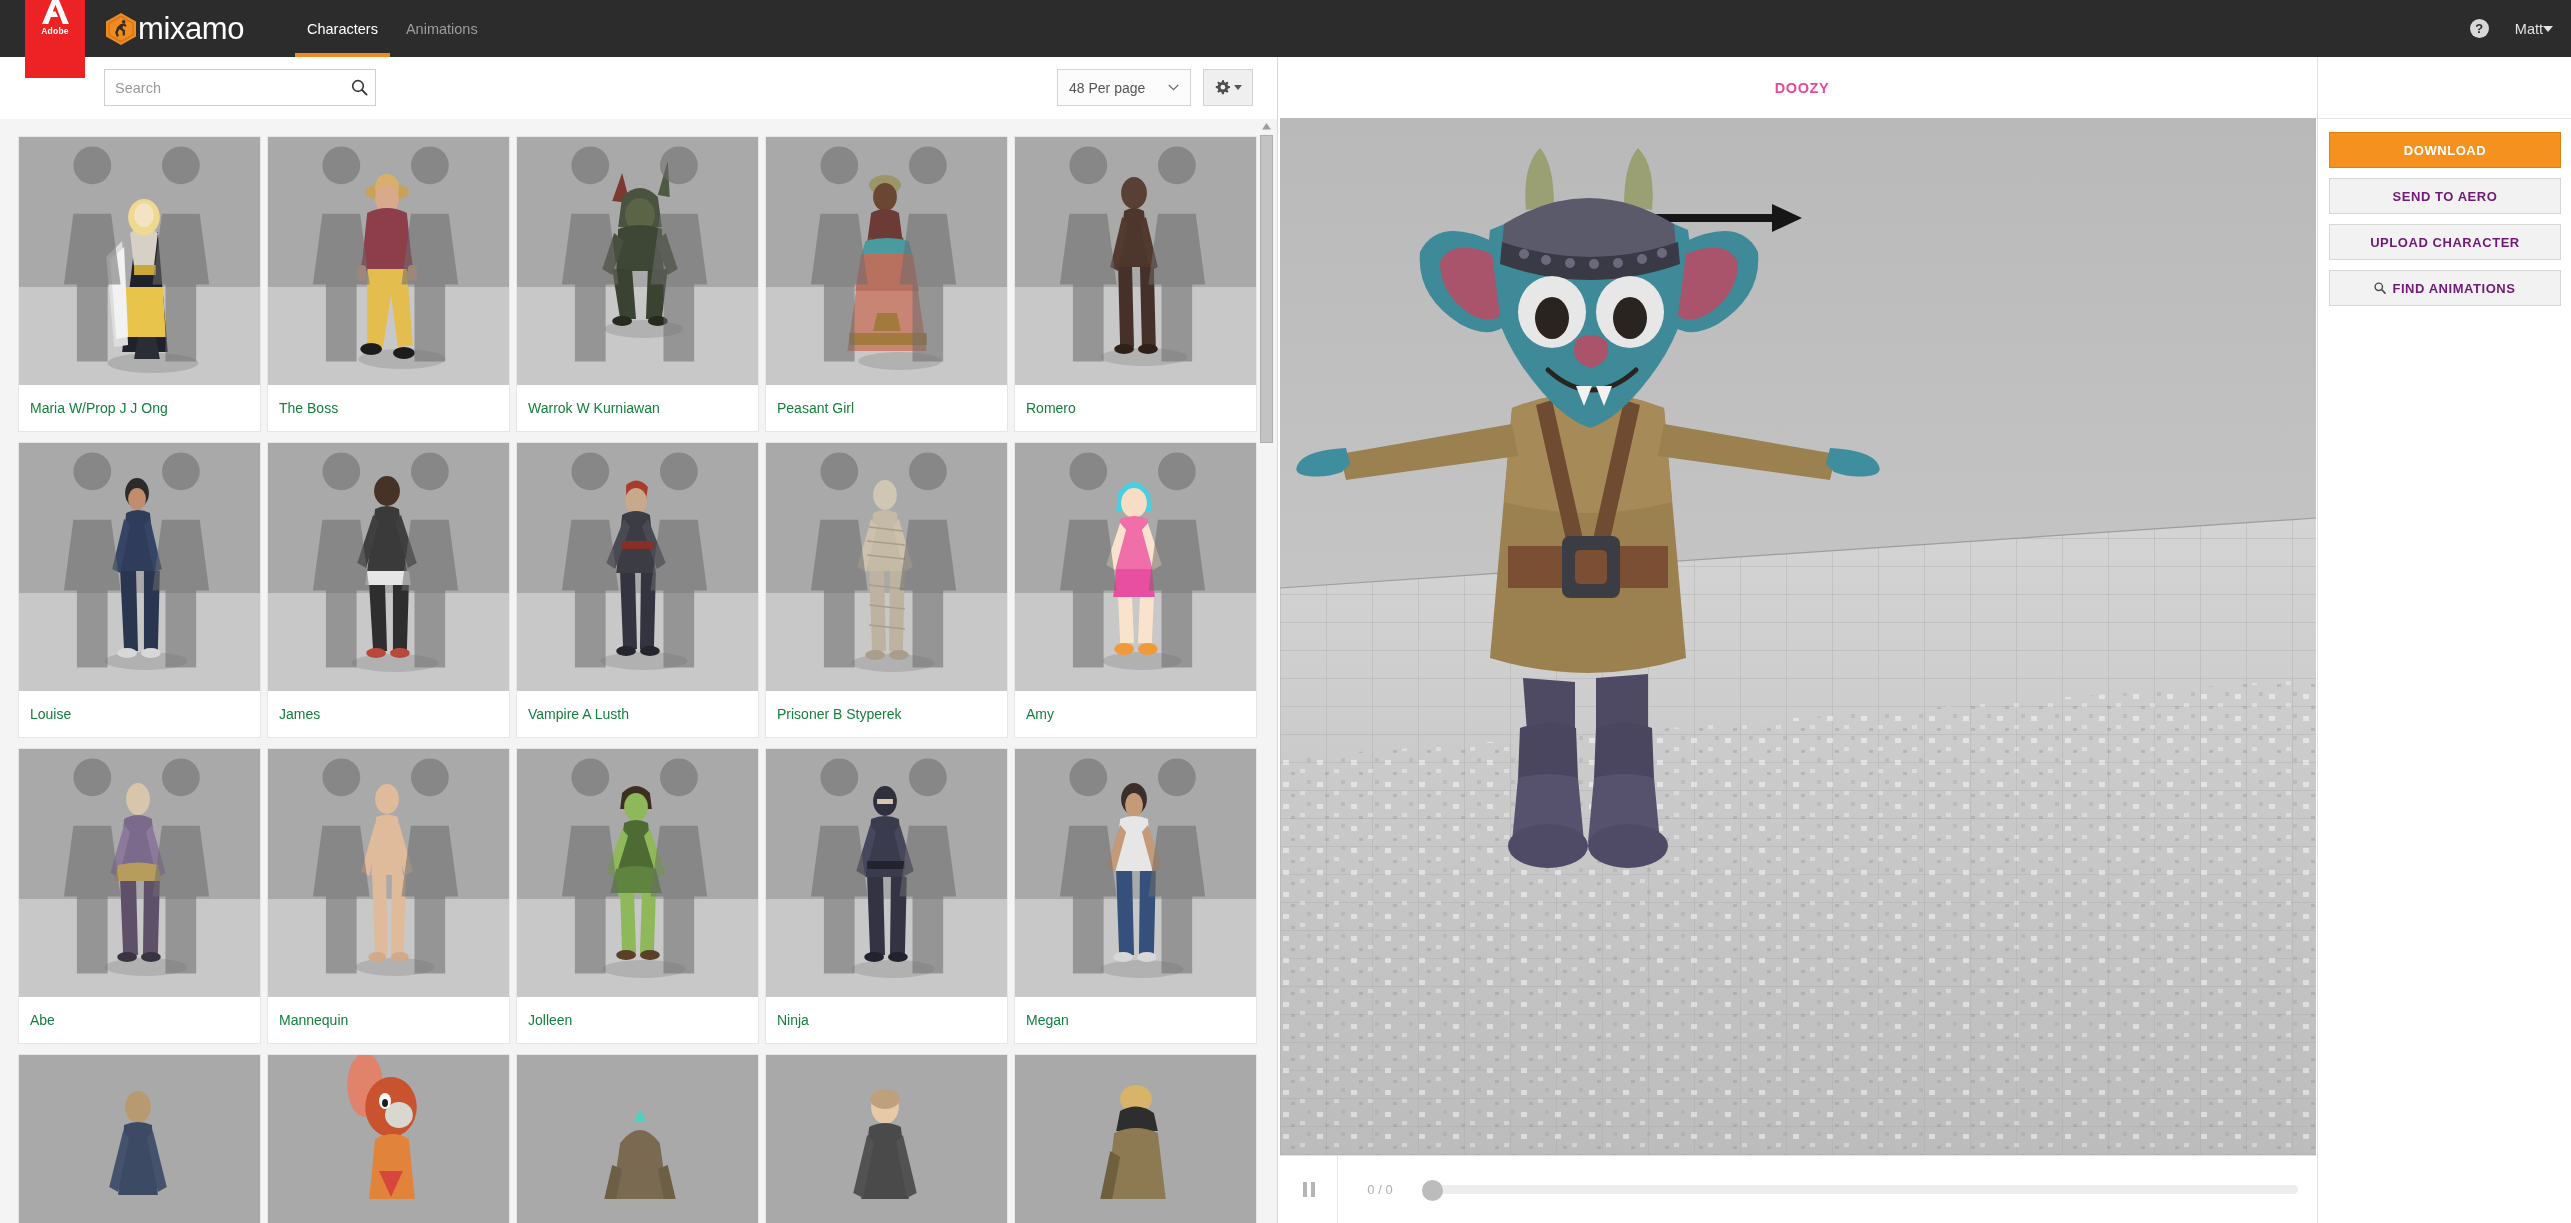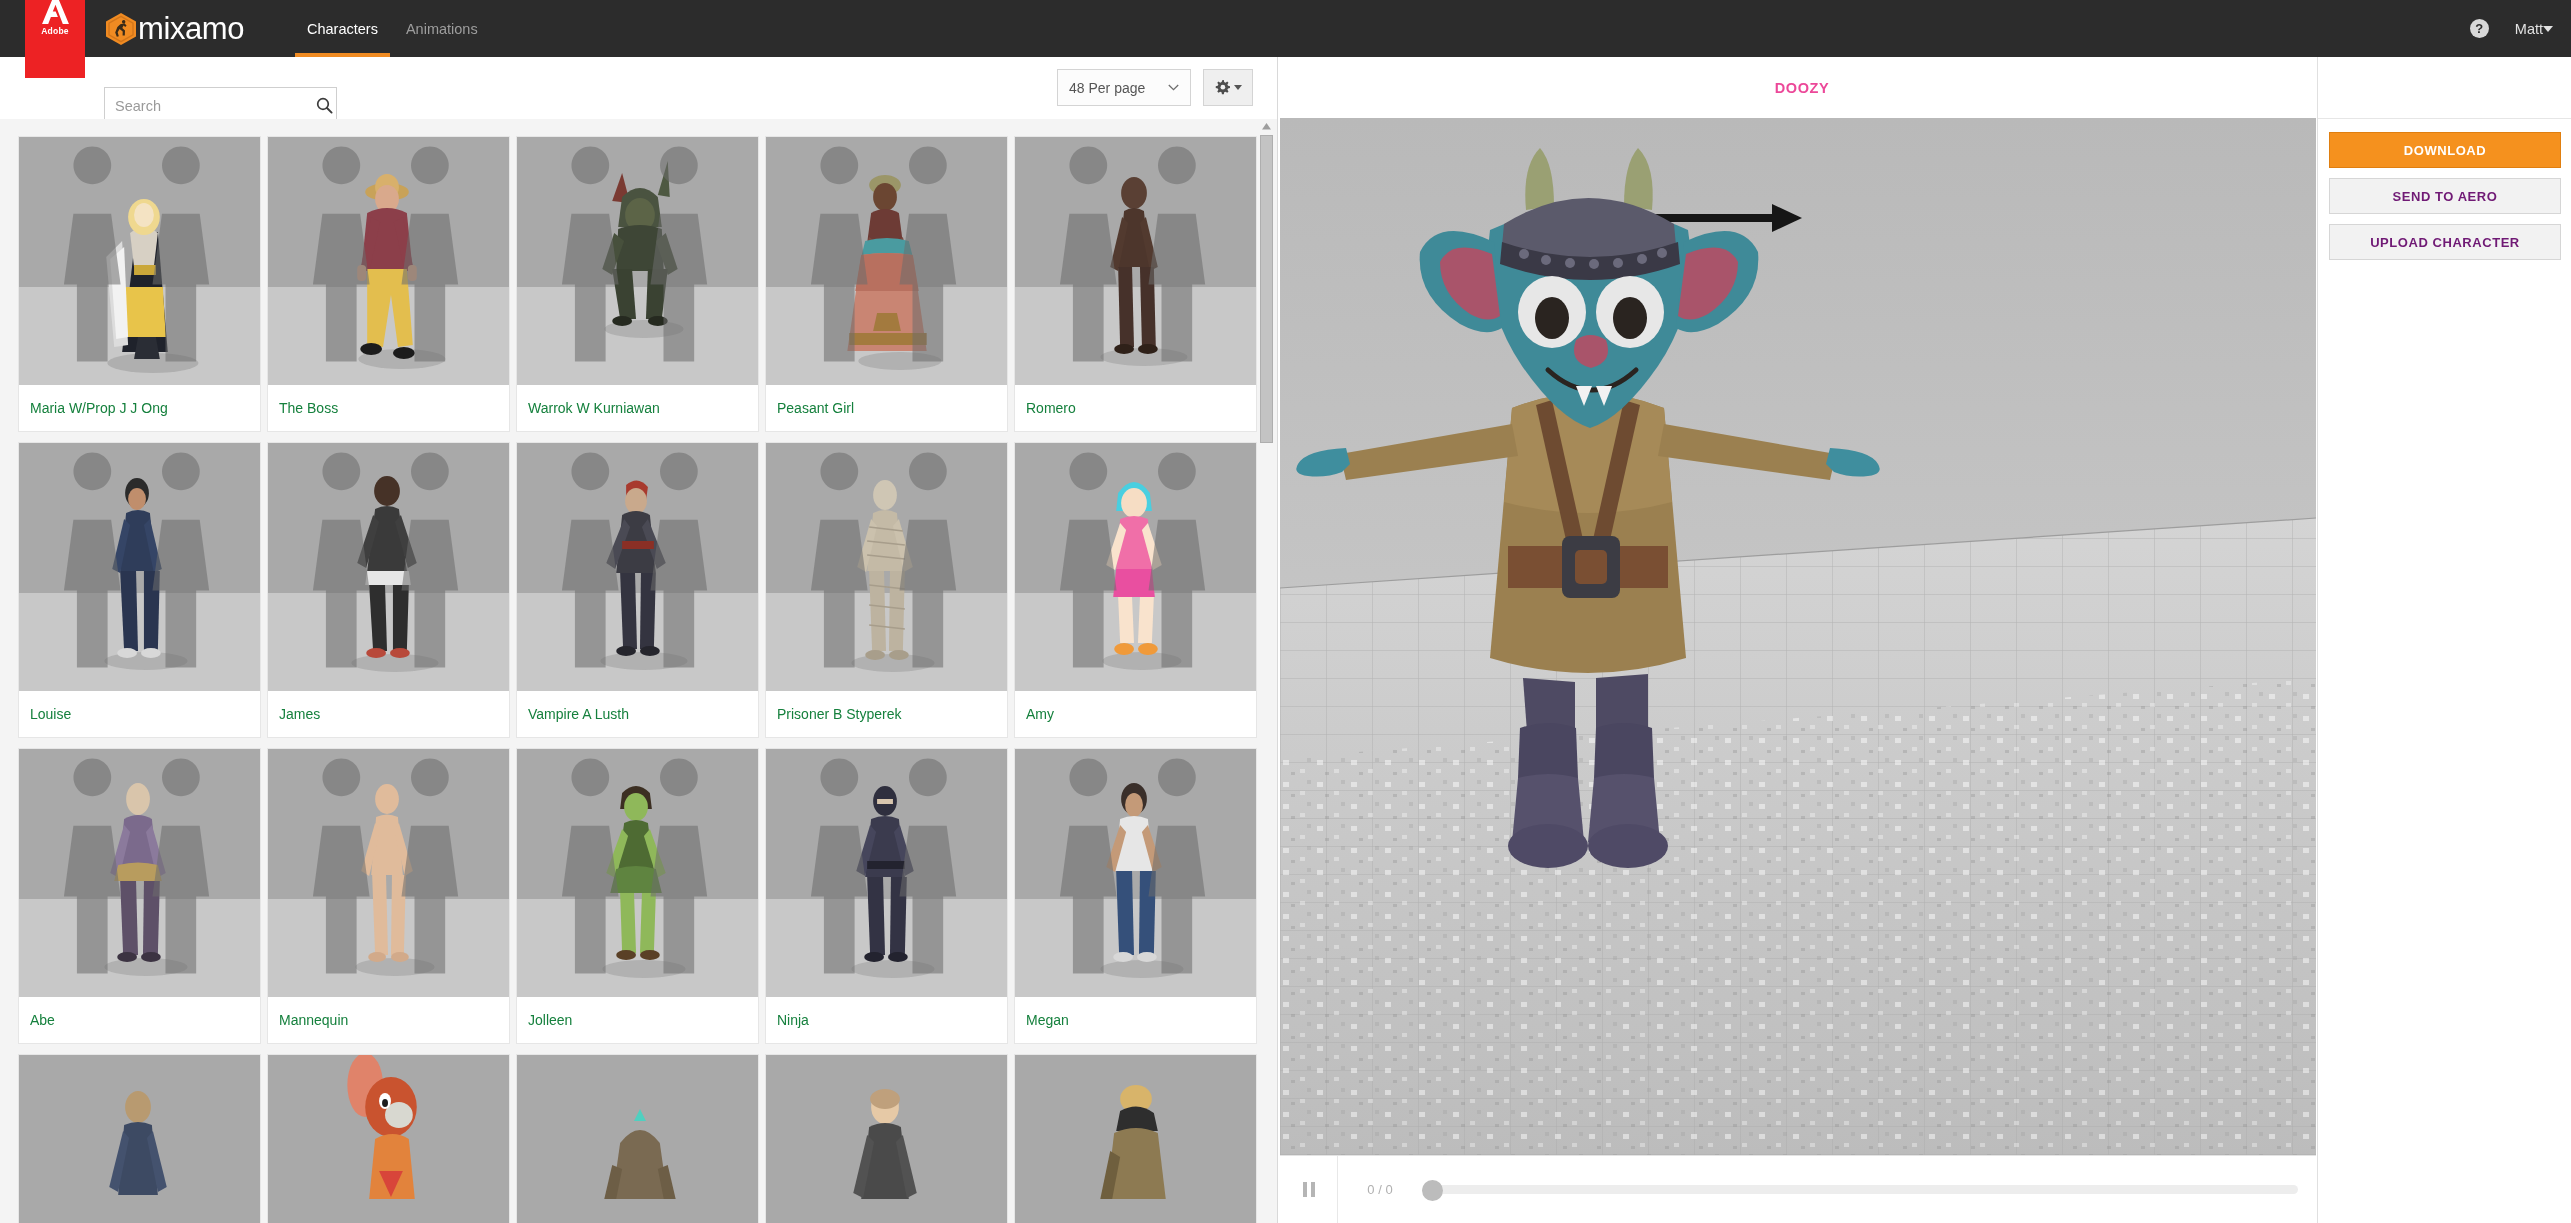--- a/index.html
+++ b/index.html
@@ -72,23 +72,23 @@
     position: absolute; left: 0; top: 57px;
     width: 1278px; height: 1166px;
     background: #ffffff; overflow: hidden;
   }
   .toolbar {
     position: absolute; left: 0; top: 0; width: 1278px; height: 62px;
     background: #fff;
   }
   .search-wrap {
     position: absolute; left: 104px; top: 12px;
-    width: 233px; height: 37px;
+    width: 272px; height: 37px;
     border: 1px solid #cfcfcf; background: #fff;
-    display: flex; align-items: center; margin-top: 18px;
+    display: flex; align-items: center;
   }
   .search-input {
     flex: 1; border: none; outline: none; height: 35px;
     padding: 0 10px; font-size: 14.5px; color: #555;
     font-family: "Liberation Sans", sans-serif; background: transparent;
   }
   .search-input::placeholder { color: #9a9a9a; }
   .search-ico { width: 32px; display:flex; align-items:center; justify-content:center; cursor:pointer; }
 
   .perpage {
@@ -879,14 +879,23 @@
       <div class="rail-btn primary">
         <span>DOWNLOAD</span>
       </div>
       <div class="rail-btn">
         <span>SEND TO AERO</span>
       </div>
       <div class="rail-btn last">
         <span>UPLOAD CHARACTER</span>
       </div>
     </div>
+    <div class="rail-bottom">
+      <div class="rail-btn last">
+        <svg class="find-ico" viewBox="0 0 13 13">
+          <circle cx="5.2" cy="5.2" r="4" fill="none" stroke="#4a4a4a" stroke-width="1.5"></circle>
+          <line x1="8.2" y1="8.2" x2="12" y2="12" stroke="#4a4a4a" stroke-width="1.7" stroke-linecap="round"></line>
+        </svg>
+        <span>FIND ANIMATIONS</span>
+      </div>
+    </div>
   </div>
 </div>
 
 </body></html>

